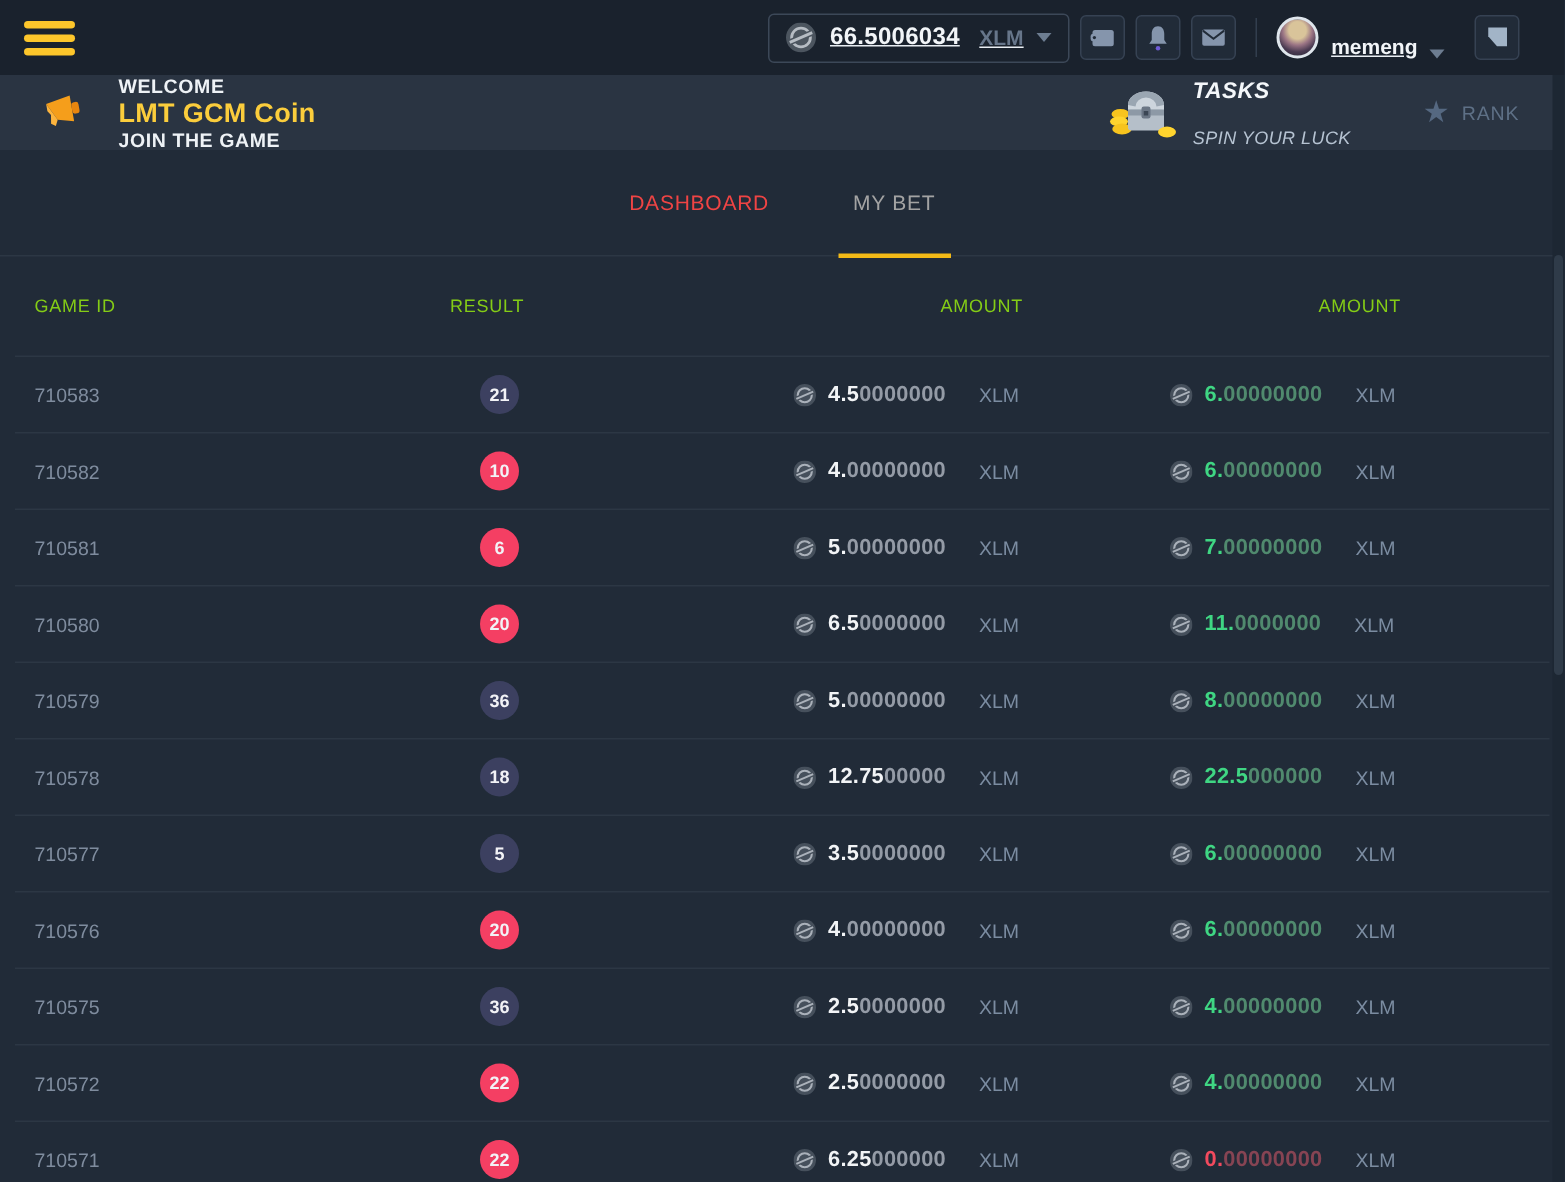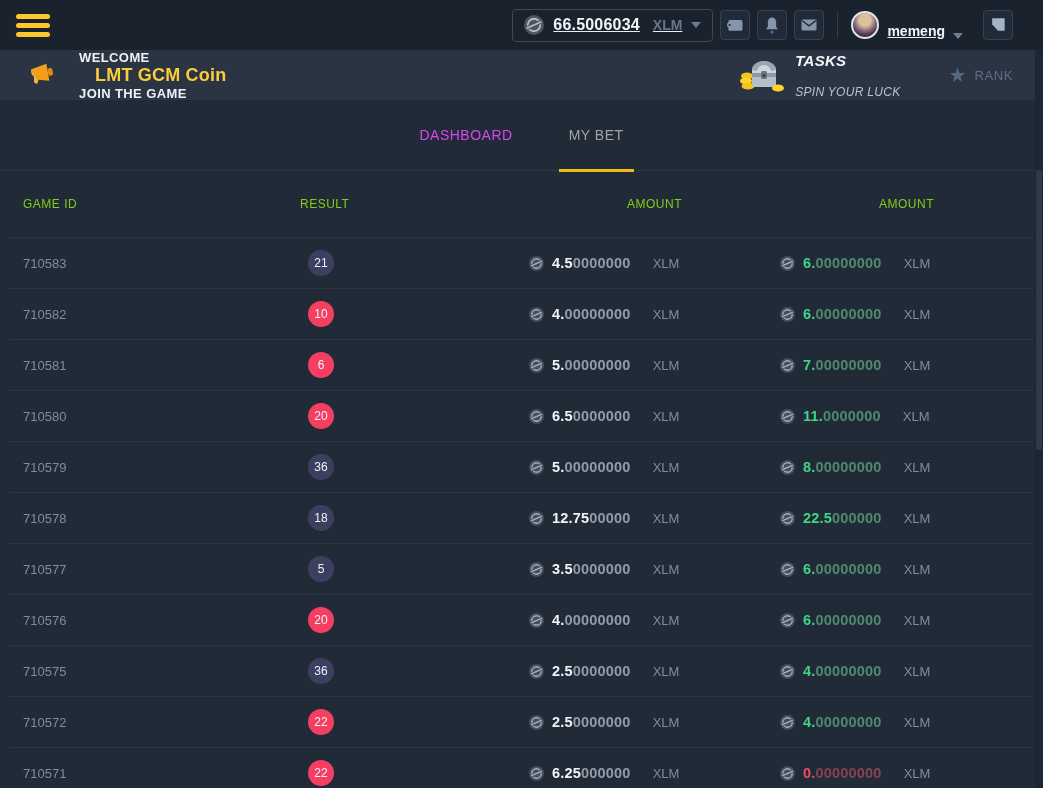--- a/index.html
+++ b/index.html
@@ -36,54 +36,54 @@
     background:radial-gradient(circle at 50% 30%, #d9c49a 0 28%, #9a7484 48%, #4a3b52 70%, #23222e 100%);
   }
   .username { font-size:14px; font-weight:bold; color:#f2f5f8; }
   .chatbtn { margin-left:20px; }
   
   .banner {
     height:50px; background:#2a3442; display:flex; align-items:center; padding:0 30px;
   }
   .banner-msg { display:flex; align-items:flex-start; margin-left:22px; white-space:nowrap;flex-direction:column; }
   .w-prefix,.w-suffix { font-size:13px; font-weight:bold; color:#eef2f6; letter-spacing:.4px; }
-  .w-coin { font-size:18px; font-weight:bold; color:#fbcd3c; margin:0 16px; letter-spacing:.2px; }
+  .w-coin { font-size:18px; font-weight:bold; color:#fbcd3c; margin:0 0; letter-spacing:.2px; }
   .banner-right { margin-left:auto; display:flex; align-items:center; gap:48px; }
   .tasks { display:flex; align-items:center; gap:10px; cursor:pointer; }
   .tasks-txt .t1 { font-size:15px; font-weight:bold; font-style:italic; color:#f4f7fa; letter-spacing:.3px; }
   .tasks-txt .t2 { font-size:12px; font-style:italic; color:#b6c3d2; margin-top:16px; letter-spacing:.3px; }
   .rank { display:flex; align-items:center; gap:8px; cursor:pointer; }
   .rank .star { font-size:20px; color:#556881; line-height:1; }
   .rank .lbl { font-size:13px; color:#5e7086; letter-spacing:.6px; }
   
   .tabs {
     height:71px; display:flex; justify-content:center; gap:36px;
     border-bottom:1px solid #2c3744;
   }
   .tab {
     display:flex; align-items:center; padding:0 10px; font-size:14px; letter-spacing:.5px;
-    color:#d946ef; cursor:pointer; border-bottom:3px solid transparent; margin-bottom:-2px;
+    color:#ef4444; cursor:pointer; border-bottom:3px solid transparent; margin-bottom:-2px;
   }
   .tab.active { color:#a3a3a3; border-bottom-color:#f3ba17; }
   
   .table { margin:0 10px; }
   .thead, .trow { display:flex; align-items:center; }
   .col-id { flex:0 0 290px; padding-left:13px; }
   .col-result { flex:0 0 229px; }
   .col-amount { flex:0 0 251px; }
   .col-profit { flex:1 1 auto; }
   .thead { height:66px; }
   .thead > div { font-size:12px; color:#84cc16; letter-spacing:.5px; }
   .thead .col-amount, .thead .col-profit { text-align:center; }
   .trow { height:51px; border-top:1px solid #2c3744; cursor:pointer; }
   .game-id { font-size:13px; color:#7f8c9e; }
   .badge {
-    width:26px; height:26px; border-radius:50%; margin-left:8px;
+    width:26px; height:26px; border-radius:50%; margin-left:20px;
     display:flex; align-items:center; justify-content:center;
-    font-size:12px; font-weight:normal; color:#f2f2f6;
+    font-size:12px; font-weight:bold; color:#f2f2f6;
   }
   .badge.navy { background:#3c4060; }
   .badge.red  { background:#f43f63; }
   .cell-money { display:flex; align-items:center; }
   .coin { width:15px; height:15px; margin-right:8px; flex:0 0 15px; }
   .val { font-size:14.5px; font-weight:bold; letter-spacing:.2px; white-space:nowrap; }
   .amount .hi { color:#f2f4f6; }
   .amount .lo { color:#949ba6; }
   .val.win .hi { color:#3fd683; }
   .val.win .lo { color:#508a6e; }

